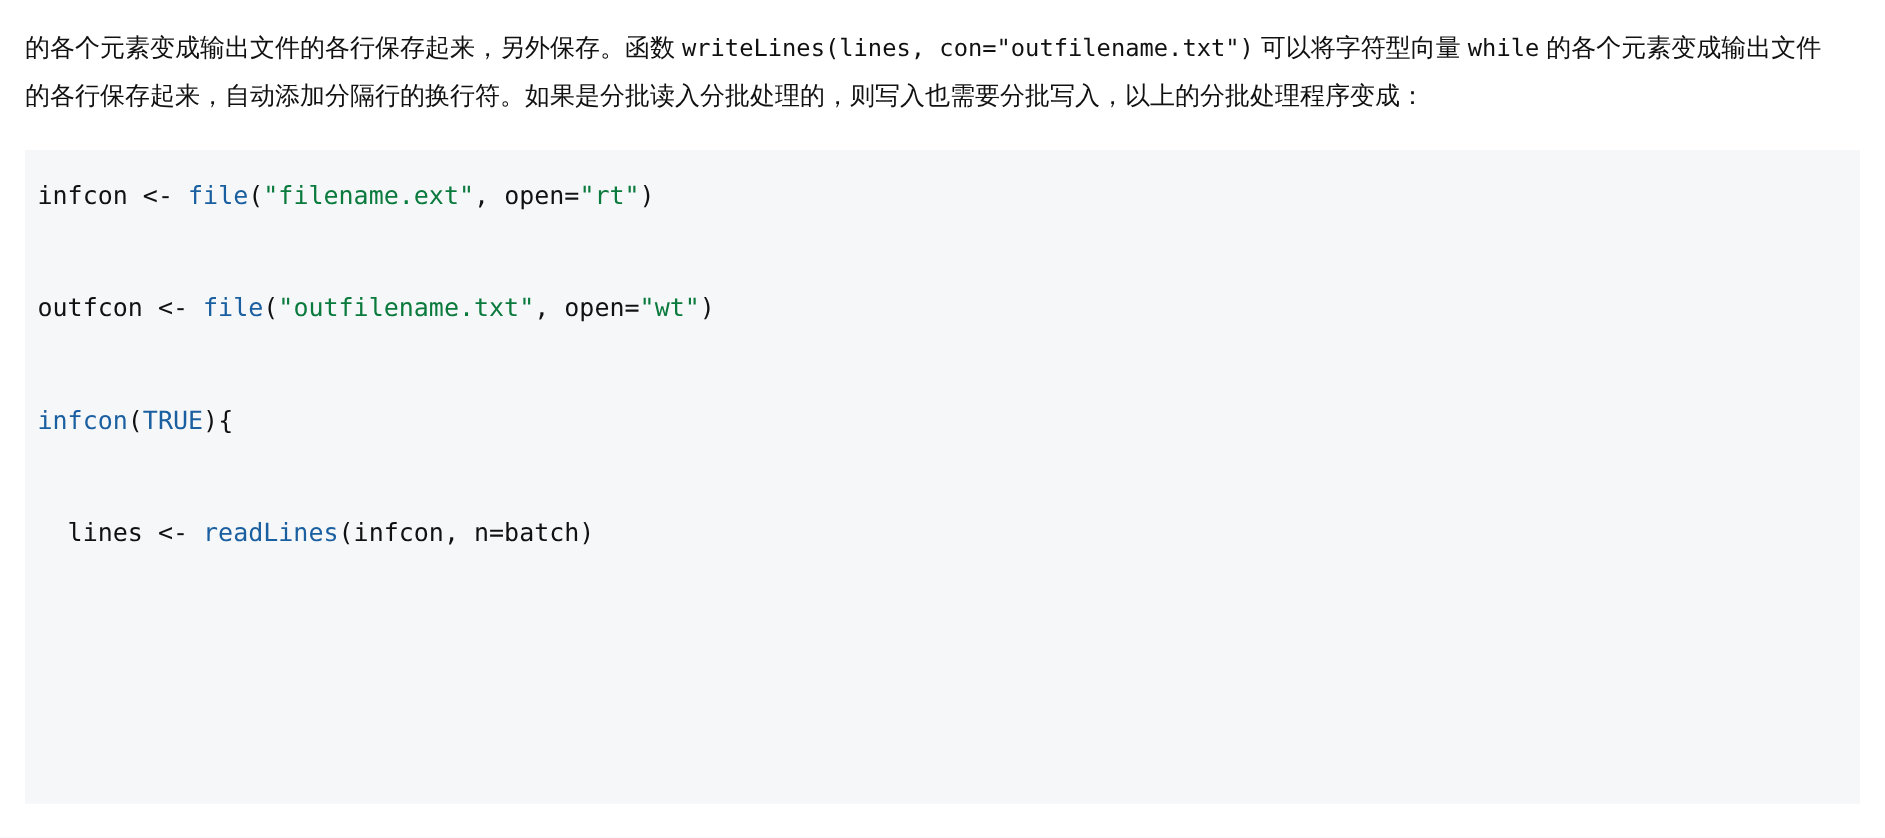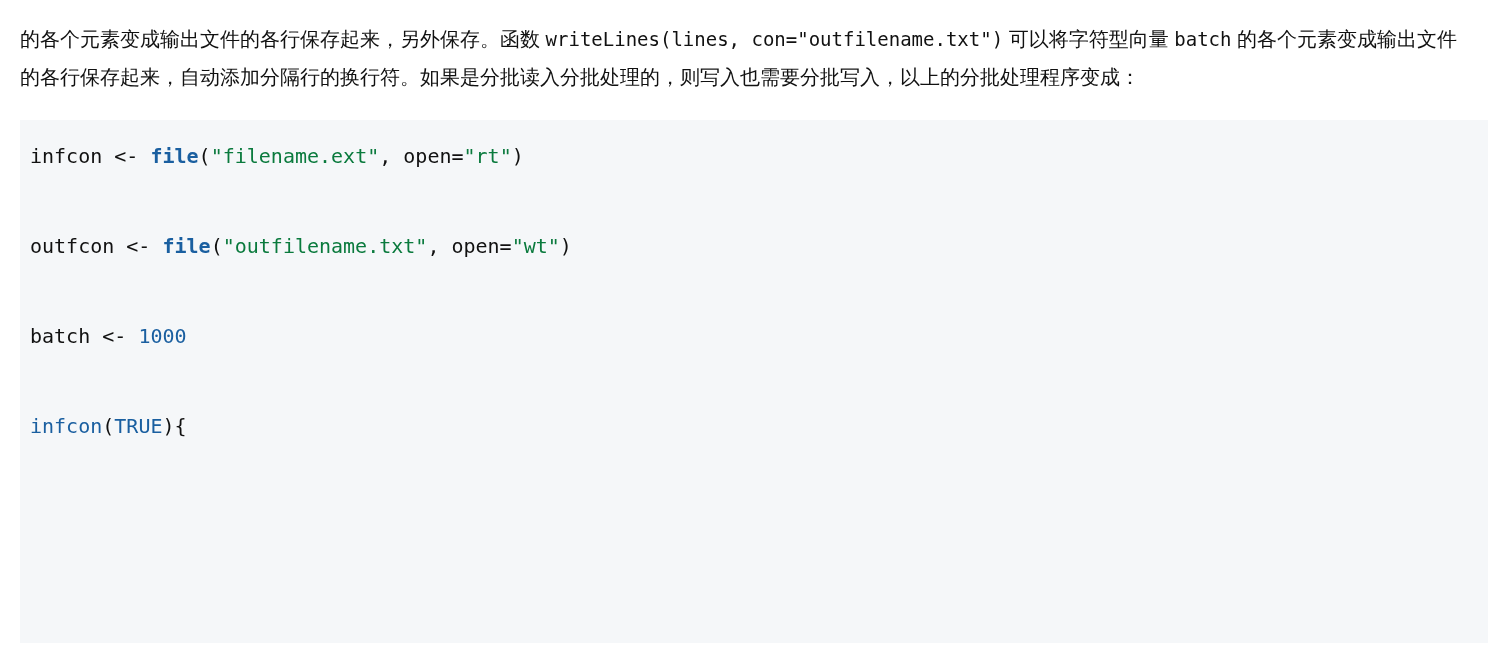--- a/index.html
+++ b/index.html
@@ -23,32 +23,32 @@
     background: #f5f7f9;
     margin: 0;
     padding: 14px 16px 14px 10px;
     font-family: "Menlo", "Consolas", "DejaVu Sans Mono", monospace;
     font-size: 20px;
     line-height: 2.25;
     color: #111;
     overflow-x: auto;
   }
   pre.codeblock .line { display: block; white-space: pre; }
-  .tok-fn   { color: #1a5fa0; font-weight: bold; }   
+  .tok-fn   { color: #1a5fa0; }   
   .tok-str  { color: #0a7a3d; }   
   .tok-num  { color: #1a5fa0; }   
   .tok-kw   { color: #1a5fa0; } 
 </style>
 </head>
 <body>
 
 <p class="prose">
-  <span>的各个元素变成输出文件的各行保存起来，另外保存。函数 </span><code>writeLines(lines, con="outfilename.txt")</code><span> 可以将字符型向量 </span><code>batch</code><span> 的各个元素变成输出文件的各行保存起来，自动添加分隔行的换行符。如果是分批读入分批处理的，则写入也需要分批写入，以上的分批处理程序变成：</span>
+  <span>的各个元素变成输出文件的各行保存起来，另外保存。函数 </span><code>writeLines(lines, con="outfilename.txt")</code><span> 可以将字符型向量 </span><code>while</code><span> 的各个元素变成输出文件的各行保存起来，自动添加分隔行的换行符。如果是分批读入分批处理的，则写入也需要分批写入，以上的分批处理程序变成：</span>
 </p>
 
 <pre class="codeblock"><span class="line"><span>infcon &lt;- </span><span class="tok-fn">file</span><span>(</span><span class="tok-str">"filename.ext"</span><span>, open=</span><span class="tok-str">"rt"</span><span>)</span></span>
 <span class="line"><span>outfcon &lt;- </span><span class="tok-fn">file</span><span>(</span><span class="tok-str">"outfilename.txt"</span><span>, open=</span><span class="tok-str">"wt"</span><span>)</span></span>
-<span class="line"><span>batch &lt;- </span><span class="tok-num">1000</span></span>
 <span class="line"><span class="tok-kw">infcon</span><span>(</span><span class="tok-kw">TRUE</span><span>){</span></span>
+<span class="line"><span>  lines &lt;- </span><span class="tok-fn">readLines</span><span>(infcon, n=batch)</span></span>
 
 
 
 </pre>
 
 </body></html>

